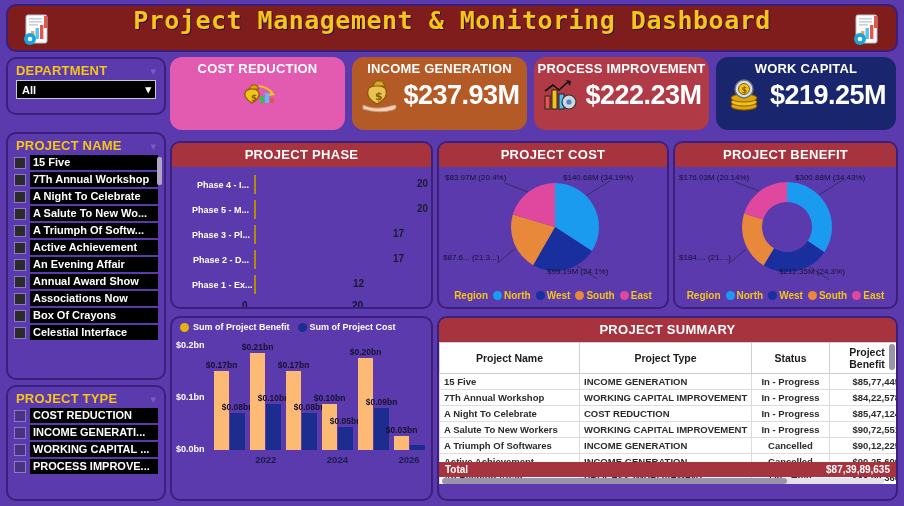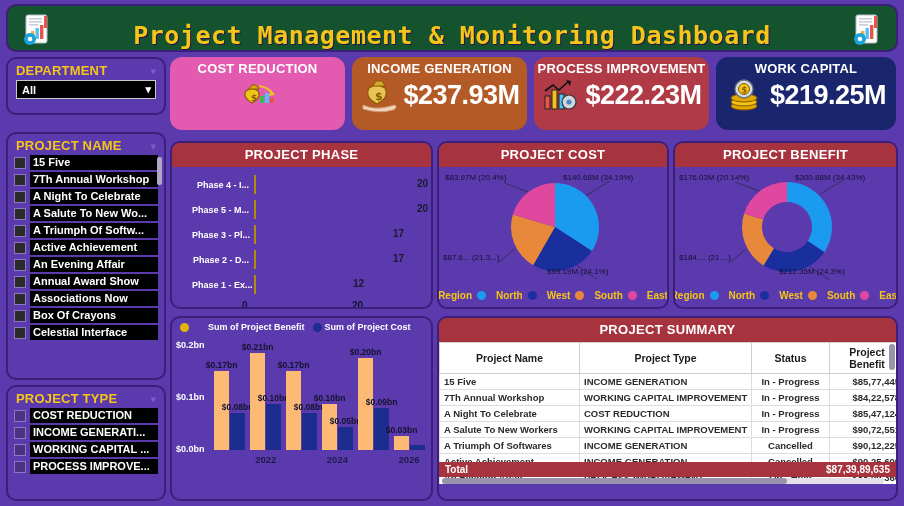--- a/index.html
+++ b/index.html
@@ -7,22 +7,22 @@
     width: 904px; height: 506px;
     background: #5b33a8;
     font-family: "Liberation Sans", sans-serif;
     overflow: hidden;
   }
   .page { position: relative; width: 904px; height: 506px; background: #5b3aad; }
 
   
   .titlebar {
     position: absolute; left: 6px; top: 4px; width: 892px; height: 48px;
-    background: #14532d; border: 2px solid #3b1f7a; border-radius: 10px;
-    display: flex; align-items: flex-end; justify-content: center;
+    background: #7f1d1d; border: 2px solid #3b1f7a; border-radius: 10px;
+    display: flex; align-items: flex-start; justify-content: center;
   }
   .title-text {
     font-family: "DejaVu Sans Mono", monospace;
     font-size: 25px; font-weight: bold; color: #f5c518; letter-spacing: 0.5px;
     text-shadow: 1px 1px 0 #2a1050;
   }
   .title-icon { position: absolute; width: 34px; height: 34px; }
   .title-icon.left { left: 12px; top: 7px; }
   .title-icon.right { right: 12px; top: 7px; }
 
@@ -99,21 +99,21 @@
   #cost-panel { left: 437px; top: 141px; width: 232px; height: 168px; }
   #benefit-panel { left: 673px; top: 141px; width: 225px; height: 168px; }
   .chart-body { position: relative; height: 122px; }
   .pie-lbl {
     position: absolute; font-size: 8px; color: #14122e; font-weight: normal; white-space: nowrap;
   }
   .legend {
     display: flex; align-items: center; justify-content: center; gap: 5px;
     font-size: 10px; font-weight: bold; color: #f5c518; padding-top: 1px;
   }
-  .legend .li { display: flex; align-items: center; gap: 10px; }
+  .legend .li { display: flex; align-items: center; gap: 2px; }
   .dot { width: 9px; height: 9px; border-radius: 50%; display: inline-block; }
 
   
   #combo-panel { left: 170px; top: 316px; width: 263px; height: 185px; }
   .combo-legend {
     display: flex; align-items: center; gap: 8px; padding: 4px 0 0 8px;
     font-size: 9px; font-weight: bold; color: #ffffff;
   }
   .combo-plot { position: relative; height: 132px; margin: 2px 4px 0 4px; }
   .ylab { position: absolute; left: 0; font-size: 9px; font-weight: bold; color: #ffffff; }
@@ -458,21 +458,21 @@
         </span>
         <span class="li">
           <i class="dot" style="background:#e0479e"></i>
           <span>East</span>
         </span>
       </div>
   </div>
 
   <div class="panel" id="combo-panel">
     <div class="combo-legend">
-      <span class="li" style="display:flex;align-items:center;gap:19px">
+      <span class="li" style="display:flex;align-items:center;gap:4px">
         <i class="dot" style="background:#e3b409"></i>
         <span>Sum of  Project Benefit</span>
       </span>
       <span class="li" style="display:flex;align-items:center;gap:3px">
         <i class="dot" style="background:#1d2d8f"></i>
         <span>Sum of  Project Cost</span>
       </span>
     </div>
     <div class="combo-plot">
       <span class="ylab" style="bottom:12px">$0.0bn</span>

